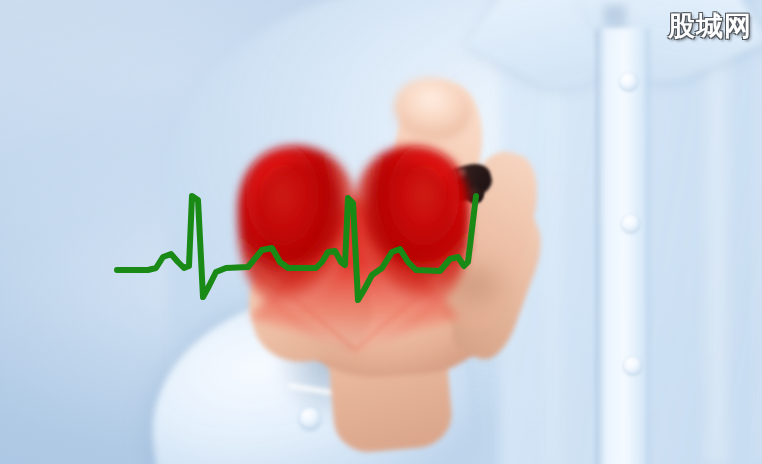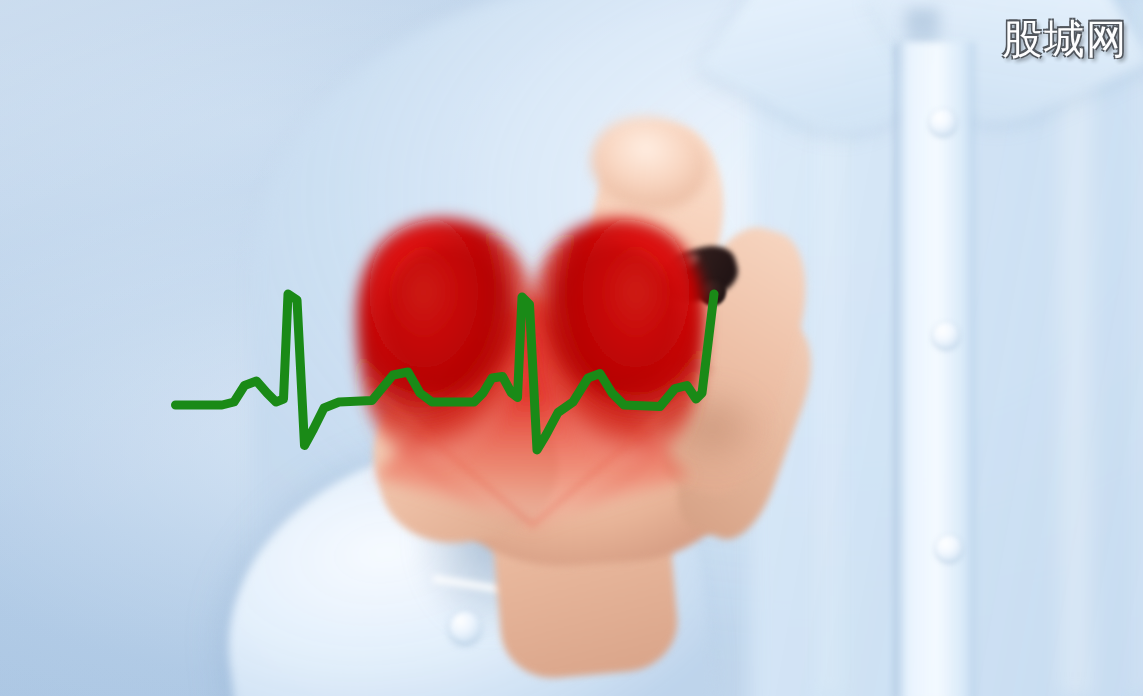--- a/index.html
+++ b/index.html
@@ -330,21 +330,21 @@
   
   .ecg-svg { position: absolute; left: 0; top: 0; }
 
   
   .watermark {
     position: absolute;
     right: 10px;
     top: 8px;
     font-family: "DejaVu Sans", sans-serif;
     font-size: 27px;
-    font-weight: 400;
+    font-weight: 700;
     letter-spacing: 1px;
     color: #ffffff;
     text-shadow:
        1px 1px 0 #4a4f55,
       -1px 1px 0 #4a4f55,
        1px -1px 0 #4a4f55,
       -1px -1px 0 #4a4f55,
        2px 2px 3px rgba(30,35,40,0.55);
     opacity: 0.95;
     user-select: none;

